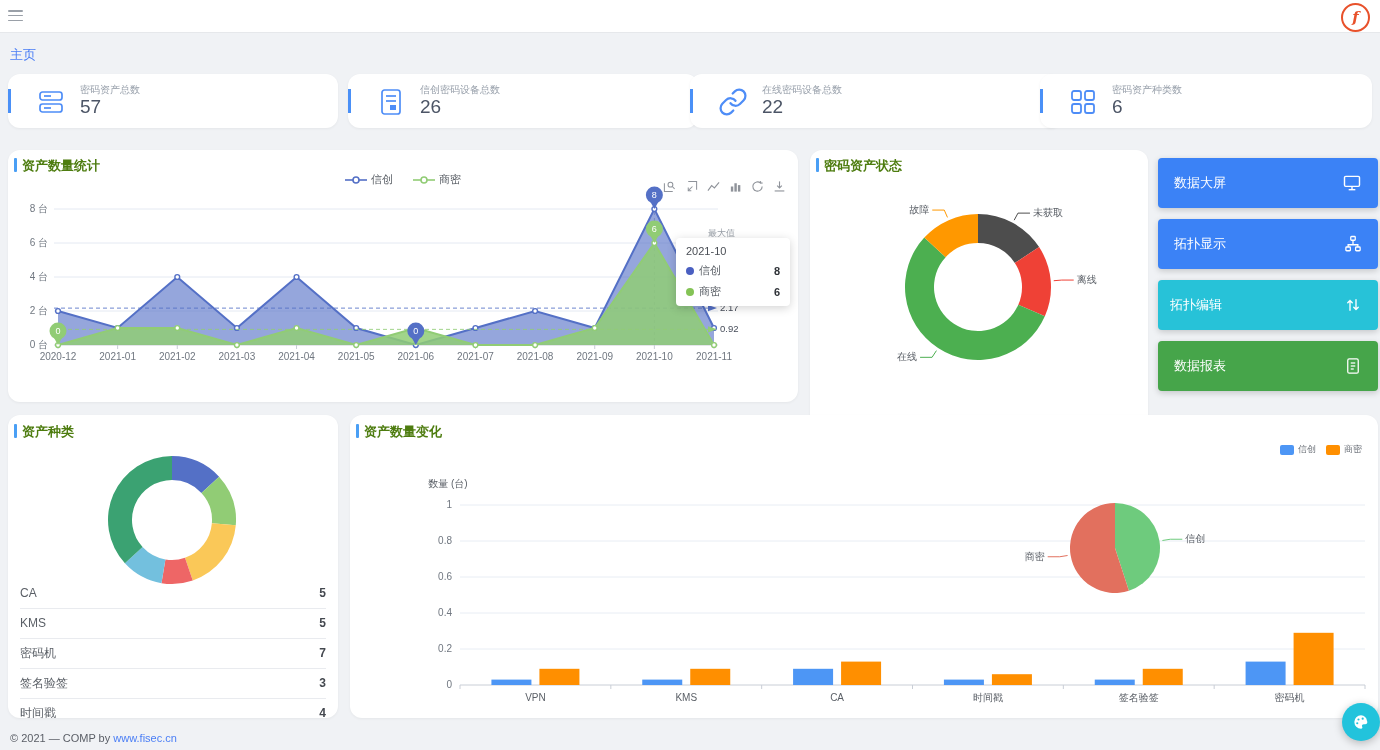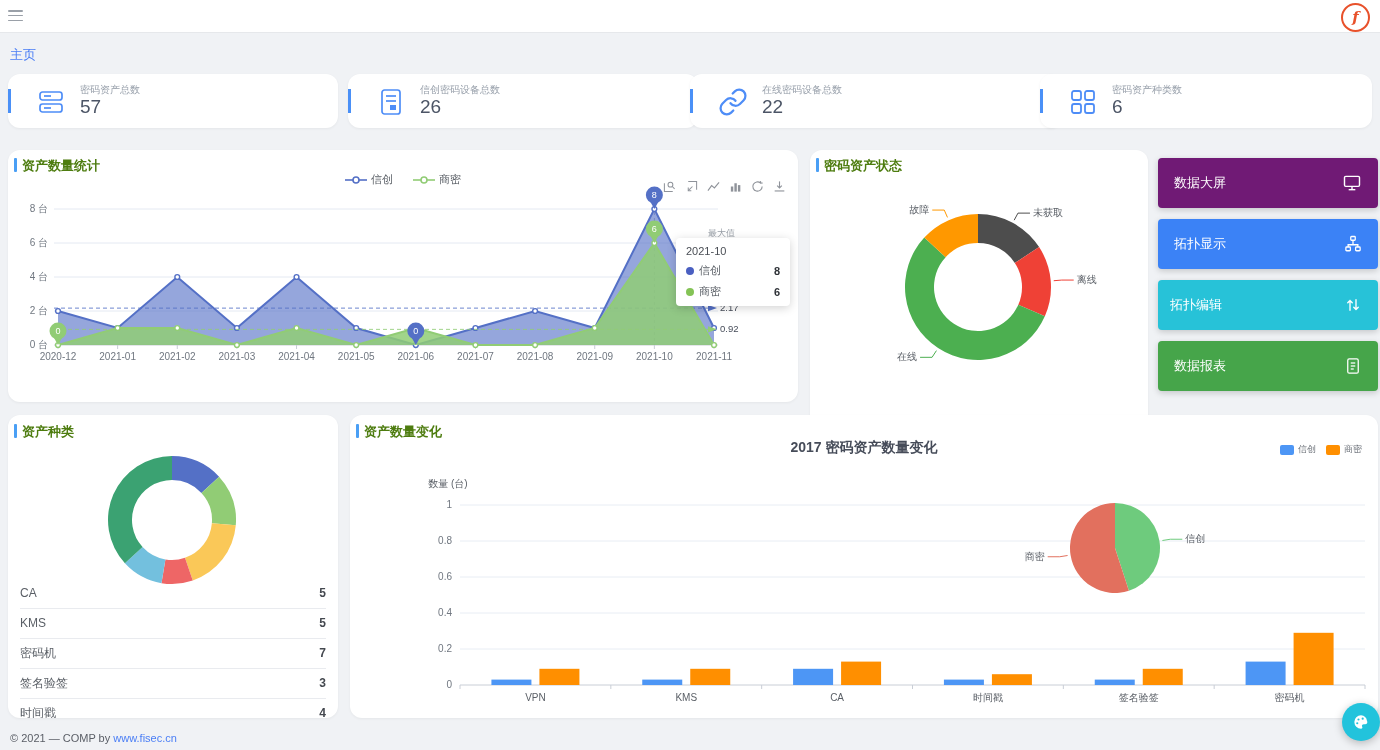--- a/index.html
+++ b/index.html
@@ -289,21 +289,21 @@
       <text x="266.7130974125603" y="133.06333498032407" font-size="10" fill="#5a5f66" font-family="&quot;Liberation Sans&quot;,&quot;DejaVu Sans&quot;,sans-serif" text-anchor="start">离线</text>
       <path d="M 234.8514528458192 166.32376599966676 A 73 73 0 1 1 114.2921545208614 87.55844527132089 L 135.62814793038223 107.19961084846739 A 44 44 0 1 0 208.29402637282254 154.67459868473065 Z" fill="#4caf50"></path>
       <polyline points="126.43193998269558,200.62465234795218 122.05635471771618,207.32198417405243 110.05635471771618,207.32198417405243" fill="none" stroke="#4caf50" stroke-width="1"></polyline>
       <text x="107.05635471771618" y="210.32198417405243" font-size="10" fill="#5a5f66" font-family="&quot;Liberation Sans&quot;,&quot;DejaVu Sans&quot;,sans-serif" text-anchor="end">在线</text>
       <path d="M 114.2921545208614 87.55844527132089 A 73 73 0 0 1 167.99999999999997 64 L 168 93 A 44 44 0 0 0 135.62814793038223 107.19961084846739 Z" fill="#ff9800"></path>
       <polyline points="137.47114772637434,67.40122717421562 134.2575843291506,60.075040560975154 122.2575843291506,60.075040560975154" fill="none" stroke="#ff9800" stroke-width="1"></polyline>
       <text x="119.2575843291506" y="63.075040560975154" font-size="10" fill="#5a5f66" font-family="&quot;Liberation Sans&quot;,&quot;DejaVu Sans&quot;,sans-serif" text-anchor="end">故障</text>
     </svg>
 </div>
 
-<button class="qbtn" style="top:158px;background:#701a75;">
+<button class="qbtn" style="top:158px;background:#3b82f6;">
   <span>数据大屏</span>
   <span>
       <svg width="20" height="20" viewBox="0 0 24 24" fill="none" stroke="#fff" stroke-width="1.7">
         <rect x="3" y="4" width="18" height="12" rx="1.5"></rect>
         <line x1="12" y1="16" x2="12" y2="20"></line>
         <line x1="8" y1="20" x2="16" y2="20"></line>
       </svg>
     </span>
 </button>
 <button class="qbtn" style="top:219px;background:#3b82f6;">
@@ -367,21 +367,20 @@
   </div>
   <div class="trow" style="top:283px;">
     <span>时间戳</span>
     <b>4</b>
   </div>
 </div>
 
 <div class="card" style="left:350px;top:415px;width:1028px;height:303px;overflow:hidden;">
   <div class="accent" style="left:6px;top:9px;"></div>
   <div class="ctitle" style="left:14px;top:8px;">资产数量变化</div>
-  <div class="bar-title">2017 密码资产数量变化</div>
   <div class="bar-legend">
     <span class="bar-lg">
       <i style="background:#4d96f5"></i>
       <span>信创</span>
     </span>
     <span class="bar-lg">
       <i style="background:#ff8f00"></i>
       <span>商密</span>
     </span>
   </div>

